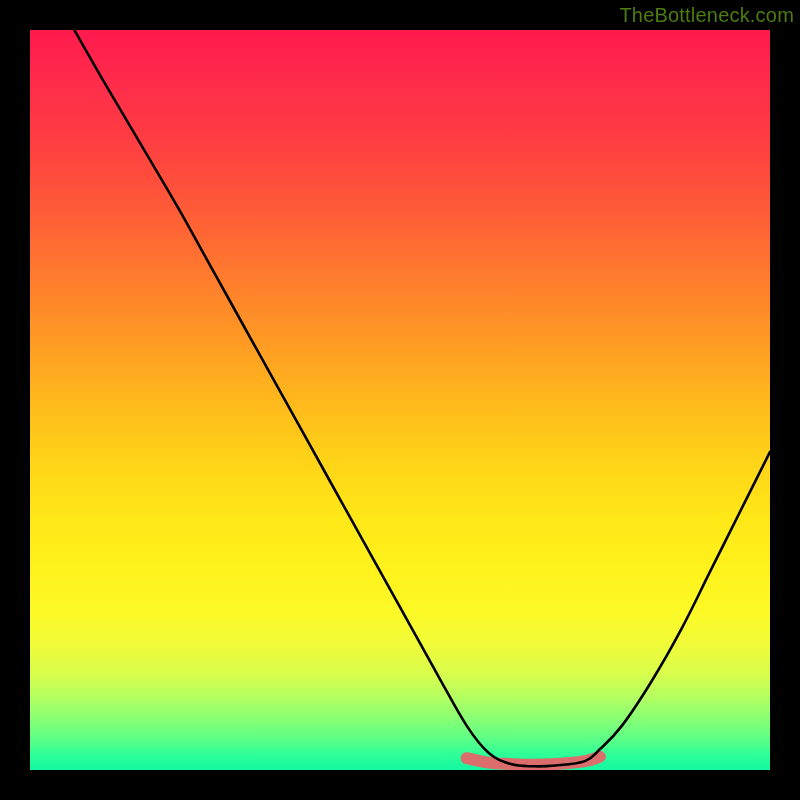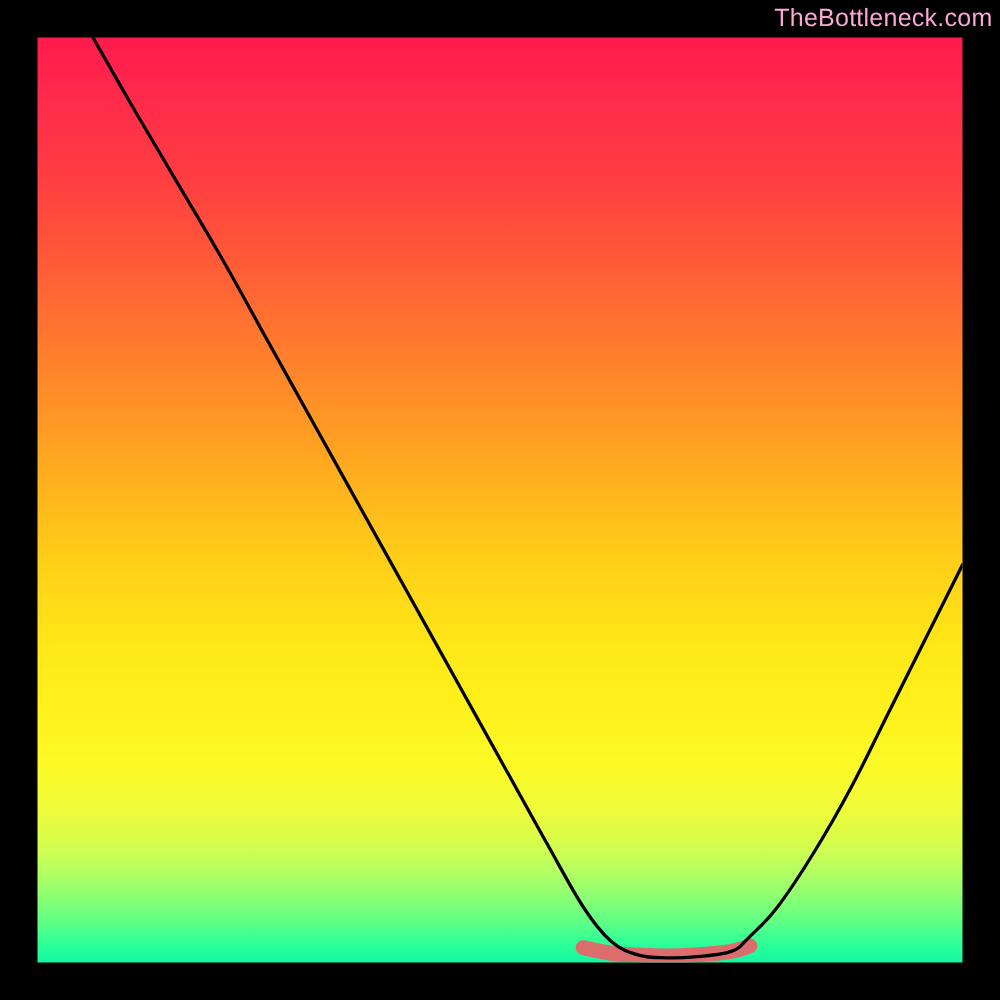--- a/index.html
+++ b/index.html
@@ -49,21 +49,21 @@
     left: 0;
     top: 0;
     width: 740px;
     height: 740px;
     display: block;
   }
   .watermark {
     position: absolute;
     top: 4px;
     right: 6px;
-    color: #f9a8d4;
+    color: #4d7c0f;
     font-size: 20px;
     font-weight: 400;
     letter-spacing: 0.2px;
     user-select: none;
   }
 </style>
 </head>
 <body>
 
 <div class="frame">

